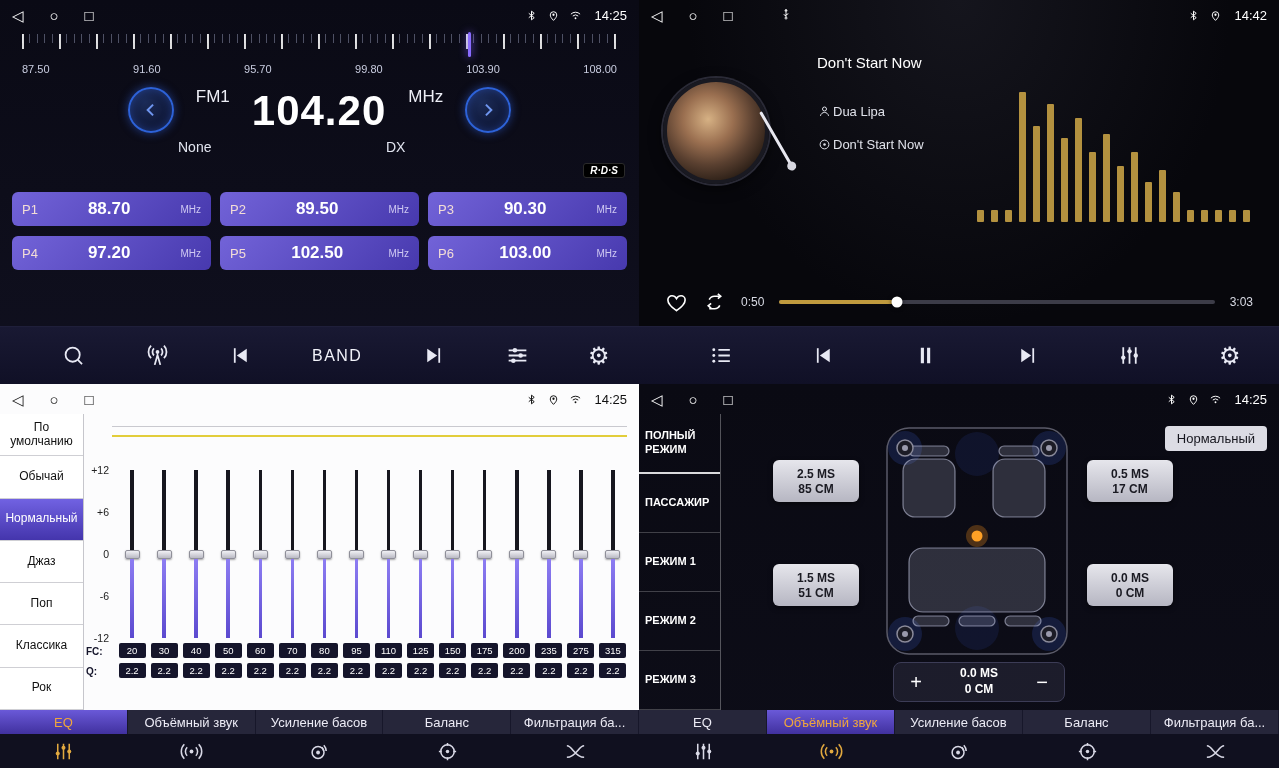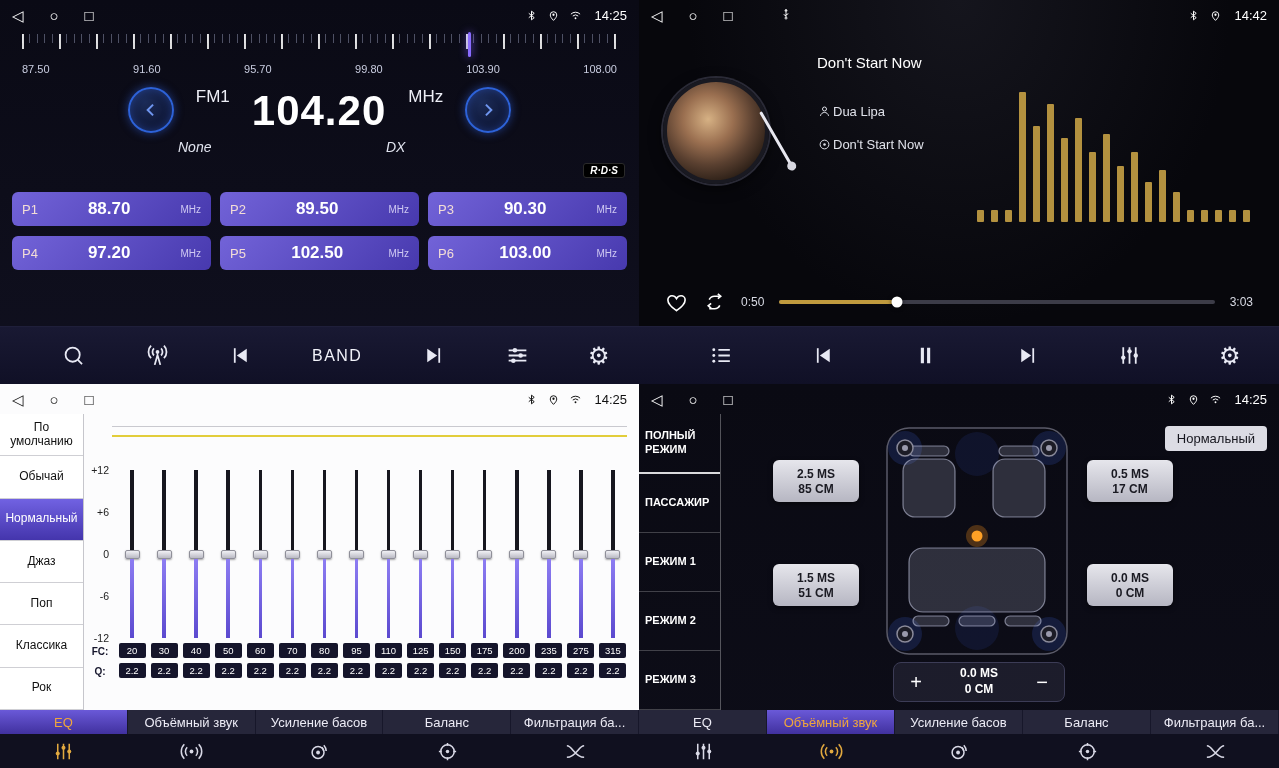--- a/index.html
+++ b/index.html
@@ -34,21 +34,21 @@
       repeating-linear-gradient(90deg,rgba(255,255,255,.85) 0 2px,transparent 2px 37px),
       repeating-linear-gradient(90deg,rgba(160,165,195,.45) 0 1px,transparent 1px 7.4px);
     background-size:100% 15px,100% 9px;background-repeat:no-repeat;}
   .tuneind{position:absolute;left:75%;top:-2px;width:3px;height:25px;background:#8a6cff;border-radius:2px;box-shadow:0 0 9px #7a5cff;}
   .scale-labels{display:flex;justify-content:space-between;font-size:11px;color:#c9cde0;margin-top:5px;}
   .tuner{display:flex;align-items:flex-start;justify-content:center;gap:22px;margin-top:12px;}
   .tune-btn{width:46px;height:46px;border-radius:50%;border:2px solid #2d62d8;background:radial-gradient(circle at 35% 30%,#1b2b58,#0a0f28);display:flex;align-items:center;justify-content:center;color:#6f96f0;box-shadow:0 0 10px rgba(50,100,230,.55), inset 0 0 8px rgba(60,110,240,.4);}
   .tune-btn svg{width:20px;height:20px;stroke:currentColor;fill:none;stroke-width:2.4;}
   .band-label,.freq-unit{font-size:17px;color:#edeef6;}
   .freq-big{font-size:42px;font-weight:700;letter-spacing:1px;}
-  .tuner-sub{position:relative;height:22px;font-size:14px;color:#e2e5f0;margin-top:4px;font-style:italic;}
+  .tuner-sub{position:relative;height:22px;font-size:14px;color:#e2e5f0;margin-top:4px;}
   .tuner-sub .none{position:absolute;left:178px;}
   .tuner-sub .dx{position:absolute;left:386px;}
   .rds-row{display:flex;justify-content:flex-end;padding:0 14px;margin-top:2px;}
   .rds{background:#000;border:1px solid #2a2a2a;border-radius:3px;padding:1px 6px;font-size:10px;font-style:italic;font-weight:700;}
   .presets{display:grid;grid-template-columns:1fr 1fr 1fr;gap:10px 9px;margin:14px 12px 0;}
   .preset{height:34px;border-radius:6px;background:linear-gradient(135deg,#7263d8,#4739ae);display:flex;align-items:center;padding:12px 10px;gap:6px;cursor:default;}
   .preset .pl{font-size:13px;color:#f3ddd6;}
   .preset .pf{flex:1;text-align:center;font-size:17px;font-weight:600;color:#fff;}
   .preset .pu{font-size:10px;color:#cfc9f2;}
 
@@ -87,21 +87,21 @@
   .eq-curve2{position:absolute;top:21px;left:28px;right:12px;border-top:2px solid #e2cd3a;}
   .eq-scale{position:absolute;left:2px;top:56px;height:168px;width:26px;font-size:10.5px;color:#222;}
   .eq-scale span{position:absolute;right:3px;transform:translateY(-50%);}
   .eq-bands{display:flex;}
   .band-col{flex:1;display:flex;flex-direction:column;align-items:center;}
   .eq-slider{height:168px;width:16px;display:flex;flex-direction:column;align-items:center;cursor:default;}
   .tr-top{width:3.5px;flex:1;background:#17171f;}
   .tr-bot{width:3.5px;flex:1;background:linear-gradient(180deg,#8d7df2,#5b49cf);}
   .eq-handle{width:15px;height:9px;background:linear-gradient(180deg,#f1f1f5,#babac4);border:1px solid #8f8f99;border-radius:2px;box-shadow:0 1px 2px rgba(0,0,0,.35);flex:0 0 auto;}
   .chip{width:27px;height:15px;border-radius:2px;background:#15152b;color:#fff;font-size:9.5px;display:flex;align-items:center;justify-content:center;margin-top:5px;}
-  .fcq{position:absolute;left:2px;width:28px;text-align:center;font-size:10px;font-weight:700;color:#15152b;}
+  .fcq{position:absolute;left:2px;width:28px;text-align:left;font-size:10px;font-weight:700;color:#15152b;}
   .fcq-fc{top:232px;} .fcq-q{top:252px;}
 
   
   .tabs{height:24px;display:flex;flex:0 0 auto;background:#26263a;}
   .tab{flex:1;display:flex;align-items:center;justify-content:center;font-size:13px;color:#ecebf5;border-right:1px solid #17172a;white-space:nowrap;overflow:hidden;cursor:default;}
   .tab.active{background:linear-gradient(180deg,#6a59d8,#41319f);color:#f0a63c;}
   .ticon-row{height:34px;background:#10101f;display:flex;flex:0 0 auto;}
   .ticon{flex:1;display:flex;align-items:center;justify-content:center;color:#d9d9e6;cursor:default;}
   .ticon.gold{color:#e2a93f;}
   .ticon svg{width:23px;height:23px;stroke:currentColor;fill:none;stroke-width:1.6;}

